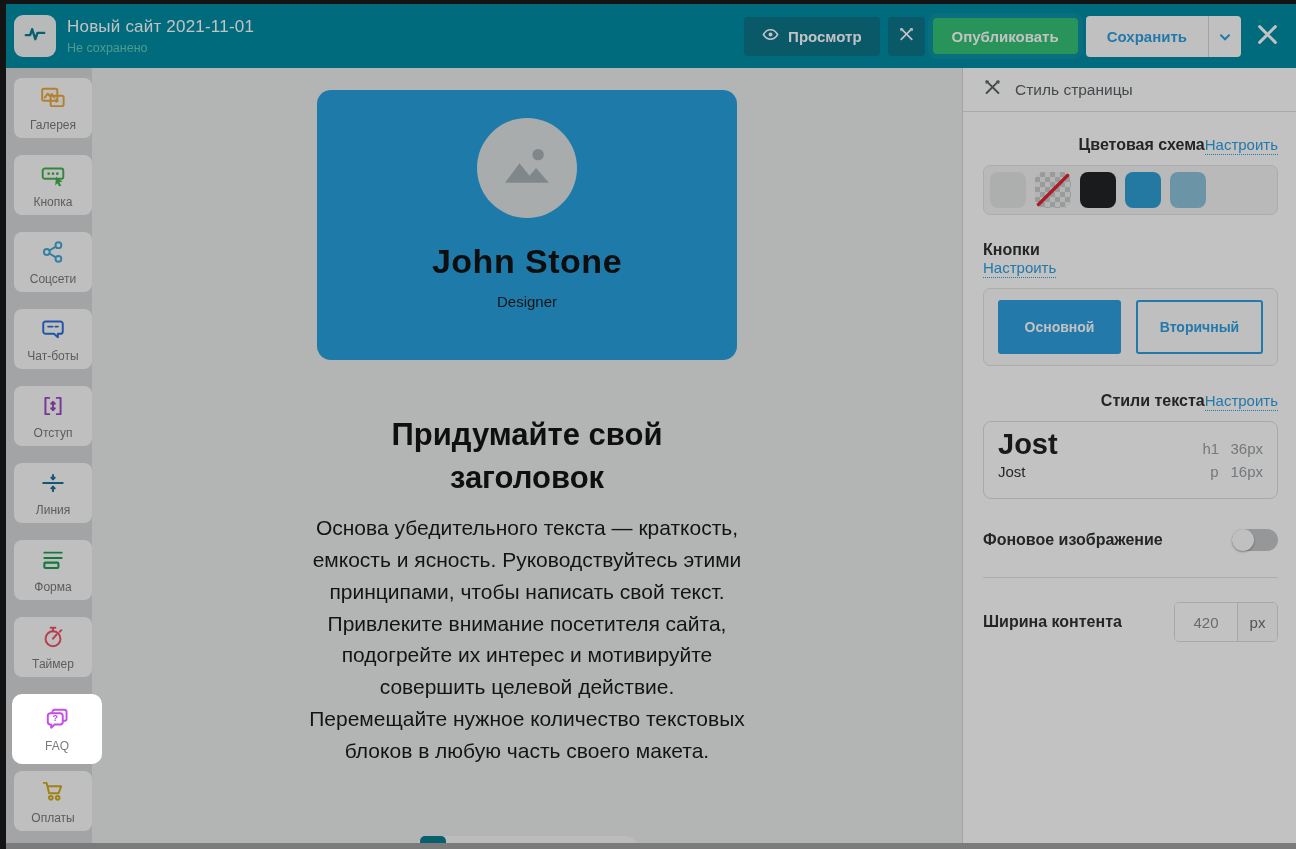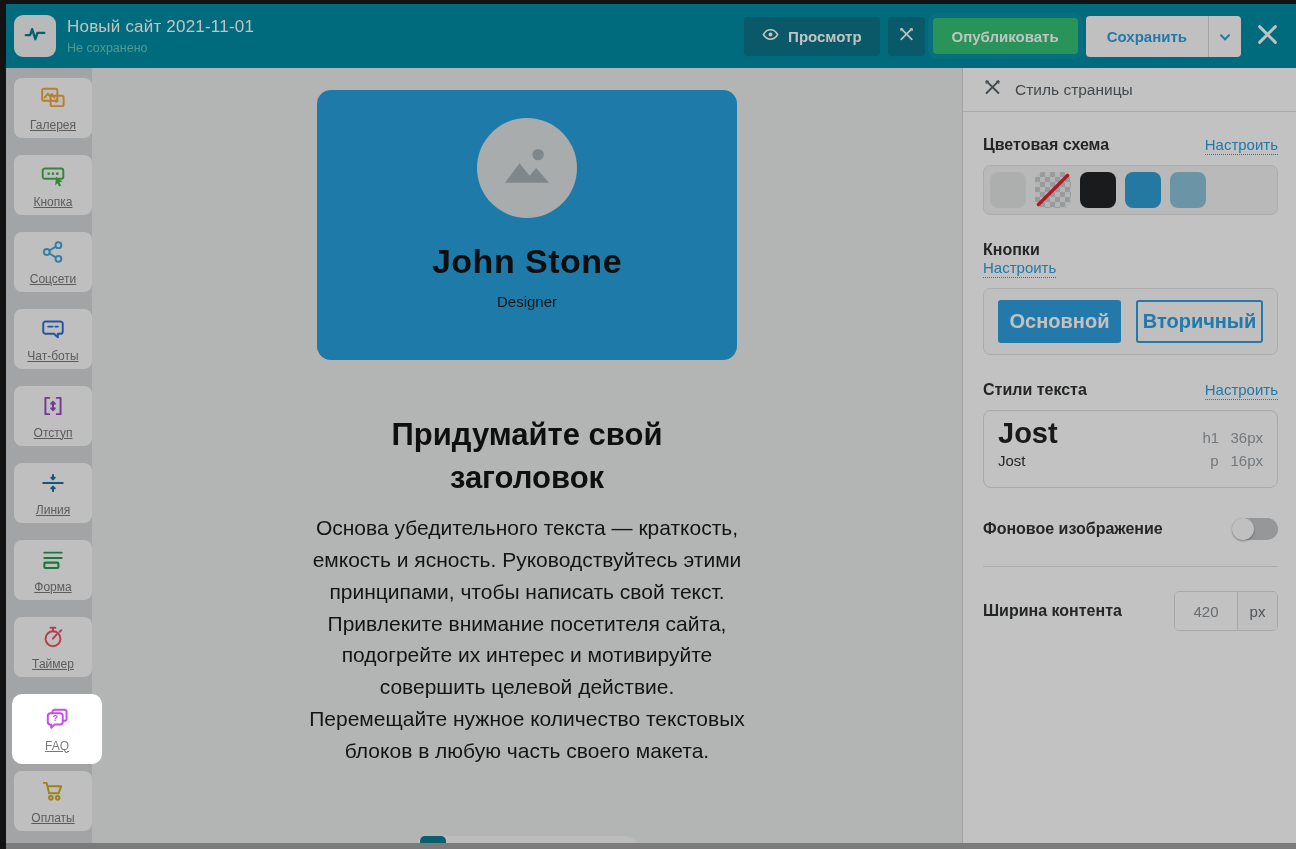--- a/index.html
+++ b/index.html
@@ -37,21 +37,21 @@
 
   
   .main { position:absolute; left:6px; top:68px; right:0; bottom:6px; display:flex; }
 
   
   .sidebar { width:86px; background:#d7d8d9; padding-top:10px; flex:0 0 auto; }
   .s-item { width:78px; height:60px; margin:0 0 17px 8px; background:#fbfcfc; border-radius:8px;
             display:flex; flex-direction:column; align-items:center; justify-content:center;
             gap:3px; cursor:pointer; }
   .s-item svg { width:30px; height:26px; }
-  .s-label { font-size:12px; color:#7a7a7a;text-decoration:underline; }
+  .s-label { font-size:12px; color:#7a7a7a; }
   .s-item.highlight { width:90px; height:70px; margin-left:6px; margin-bottom:7px;
                       border-radius:10px; background:#ffffff; position:relative; z-index:60; }
 
   
   .canvas { flex:1; background:#eceded; display:flex; flex-direction:column; align-items:center;
             overflow:hidden; }
   .profile-card { margin-top:22px; width:420px; height:270px; border-radius:14px; background:#28a2de;
                   display:flex; flex-direction:column; align-items:center; flex:0 0 auto; }
   .avatar { margin-top:28px; width:100px; height:100px; border-radius:50%; background:#dde2e4;
             display:flex; align-items:center; justify-content:center; overflow:hidden; }
@@ -69,33 +69,33 @@
   .badge-ic svg { width:16px; height:16px; }
   .badge-text { font-size:13.5px; color:#54585b; }
 
   
   .panel { width:334px; flex:0 0 auto; background:#ffffff; border-left:1px solid #d8d8d8; }
   .p-head { height:44px; display:flex; align-items:center; gap:13px; padding:0 20px;
             border-bottom:1px solid #dcdfe0; color:#5a6165; }
   .p-head svg { width:19px; height:19px; }
   .p-title { font-size:15.5px; }
   .p-body { padding:0 18px 0 20px; }
-  .sec-row { margin-top:24px; display:flex; align-items:baseline; justify-content:space-between; }
+  .sec-row { margin-top:24px; display:flex; align-items:baseline; justify-content:flex-end; }
   .sec-label { font-size:16px; font-weight:bold; color:#2e3133; }
   .cfg-link { font-size:15px; color:#2f9fe0; text-decoration:none; cursor:pointer;
               border-bottom:1px dotted #2f9fe0; padding-bottom:1px; }
   .swatchbox { margin-top:10px; background:#f3f4f4; border:1px solid #e2e3e3; border-radius:7px;
                padding:6px; display:flex; gap:9px; }
   .swatch { width:36px; height:36px; border-radius:8px; cursor:pointer; position:relative; overflow:hidden; }
   .swatch.none { background:
       repeating-conic-gradient(#c9cbcc 0% 25%, #eceeee 0% 50%) 0 0/10px 10px; }
   .swatch.none svg { position:absolute; inset:0; width:100%; height:100%; }
   .btnbox { margin-top:10px; background:#fbfbfb; border:1px solid #e2e3e3; border-radius:7px;
             padding:11px 14px; display:flex; gap:15px; }
-  .demo-btn { flex:1; height:43px; border-radius:3px; font-size:20px; font-weight:bold;
+  .demo-btn { flex:1; height:54px; border-radius:3px; font-size:14px; font-weight:bold;
               font-family:inherit; cursor:pointer; display:flex; align-items:center; justify-content:center; }
   .demo-primary { background:#2f9fe0; border:none; color:#fff; }
   .demo-secondary { background:transparent; border:2px solid #2f9fe0; color:#2f9fe0; }
   .fontcard { margin-top:10px; border:1px solid #dddfe0; border-radius:8px; padding:6px 14px 18px; }
   .fontrow { display:flex; align-items:baseline; justify-content:space-between; }
   .fname-big { font-size:29px; font-weight:bold; color:#222; }
   .fname-small { font-size:15px; color:#333; margin-top:2px; }
   .fmeta { display:flex; gap:12px; color:#9aa0a5; font-size:15px; }
   .fmeta .tag { width:16px; text-align:right; }
   .toggle-row { margin-top:30px; display:flex; align-items:center; justify-content:space-between;gap:40px; }

